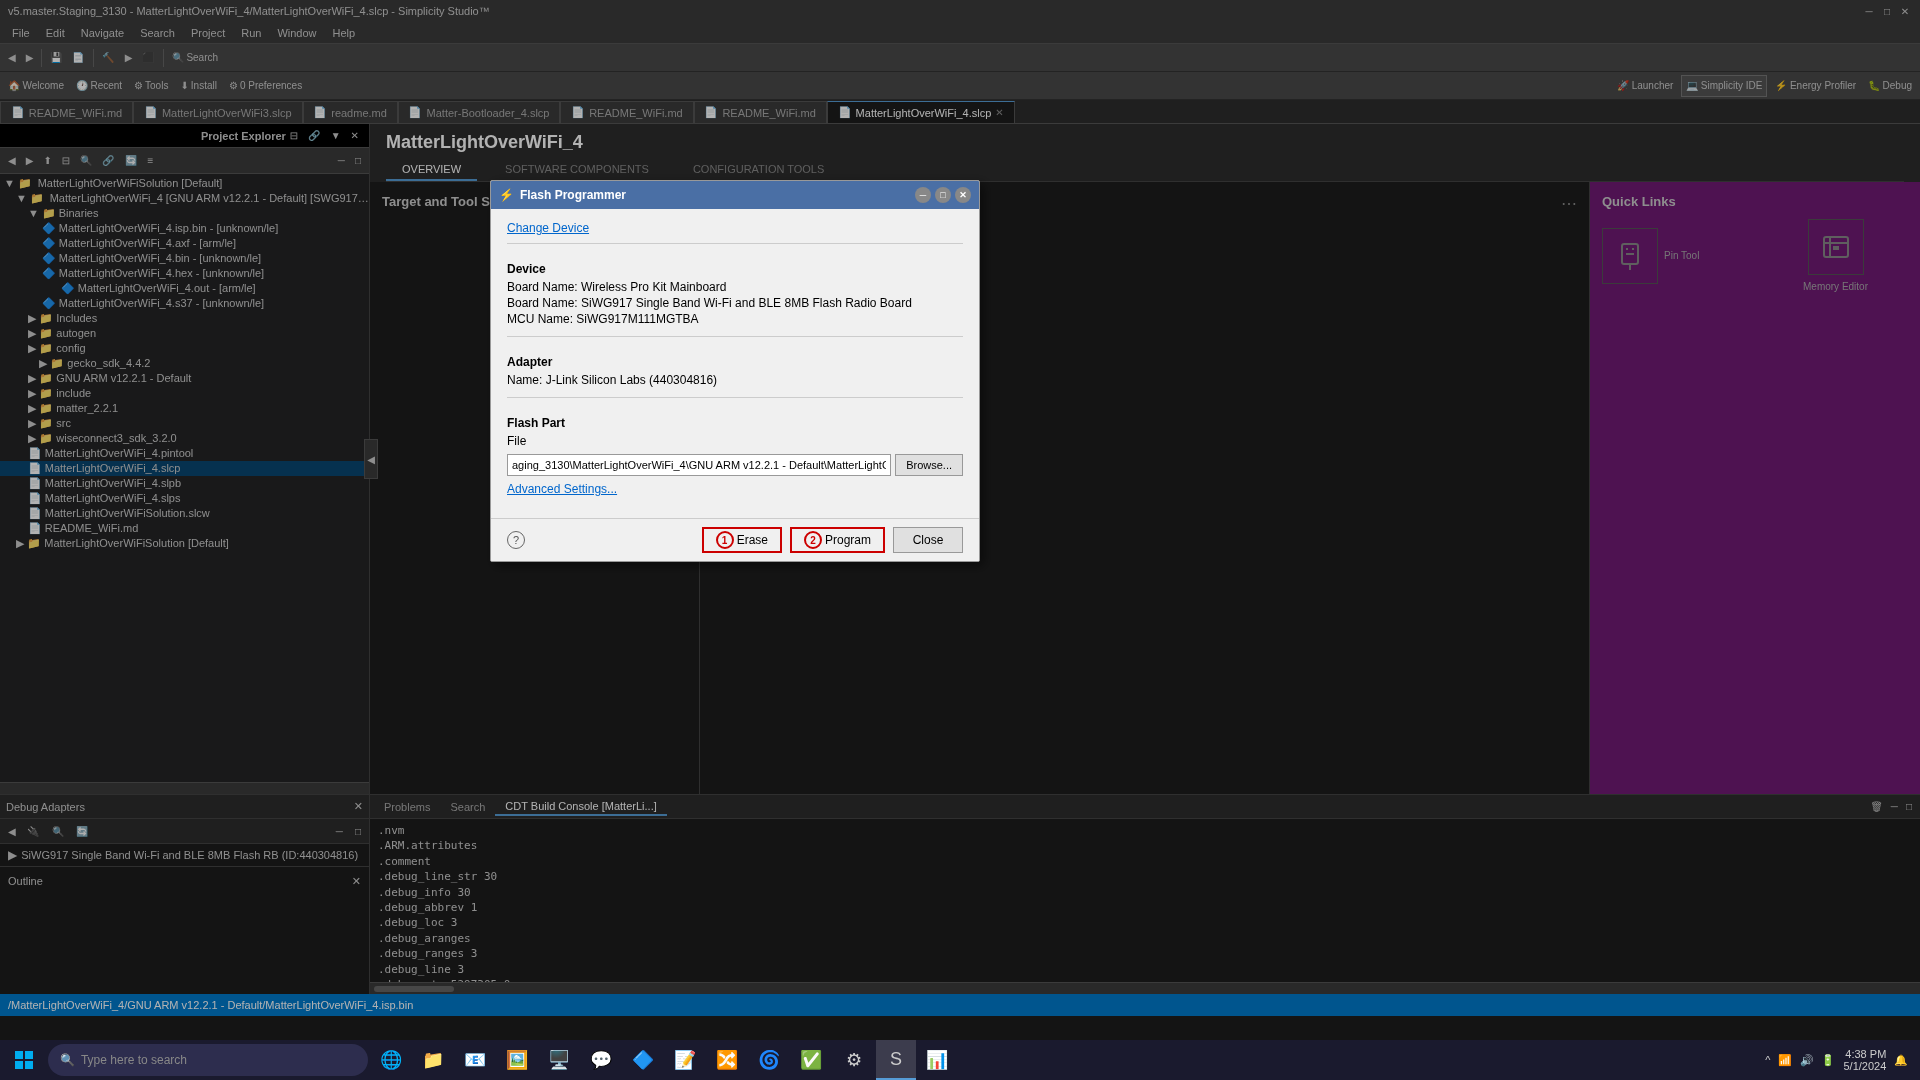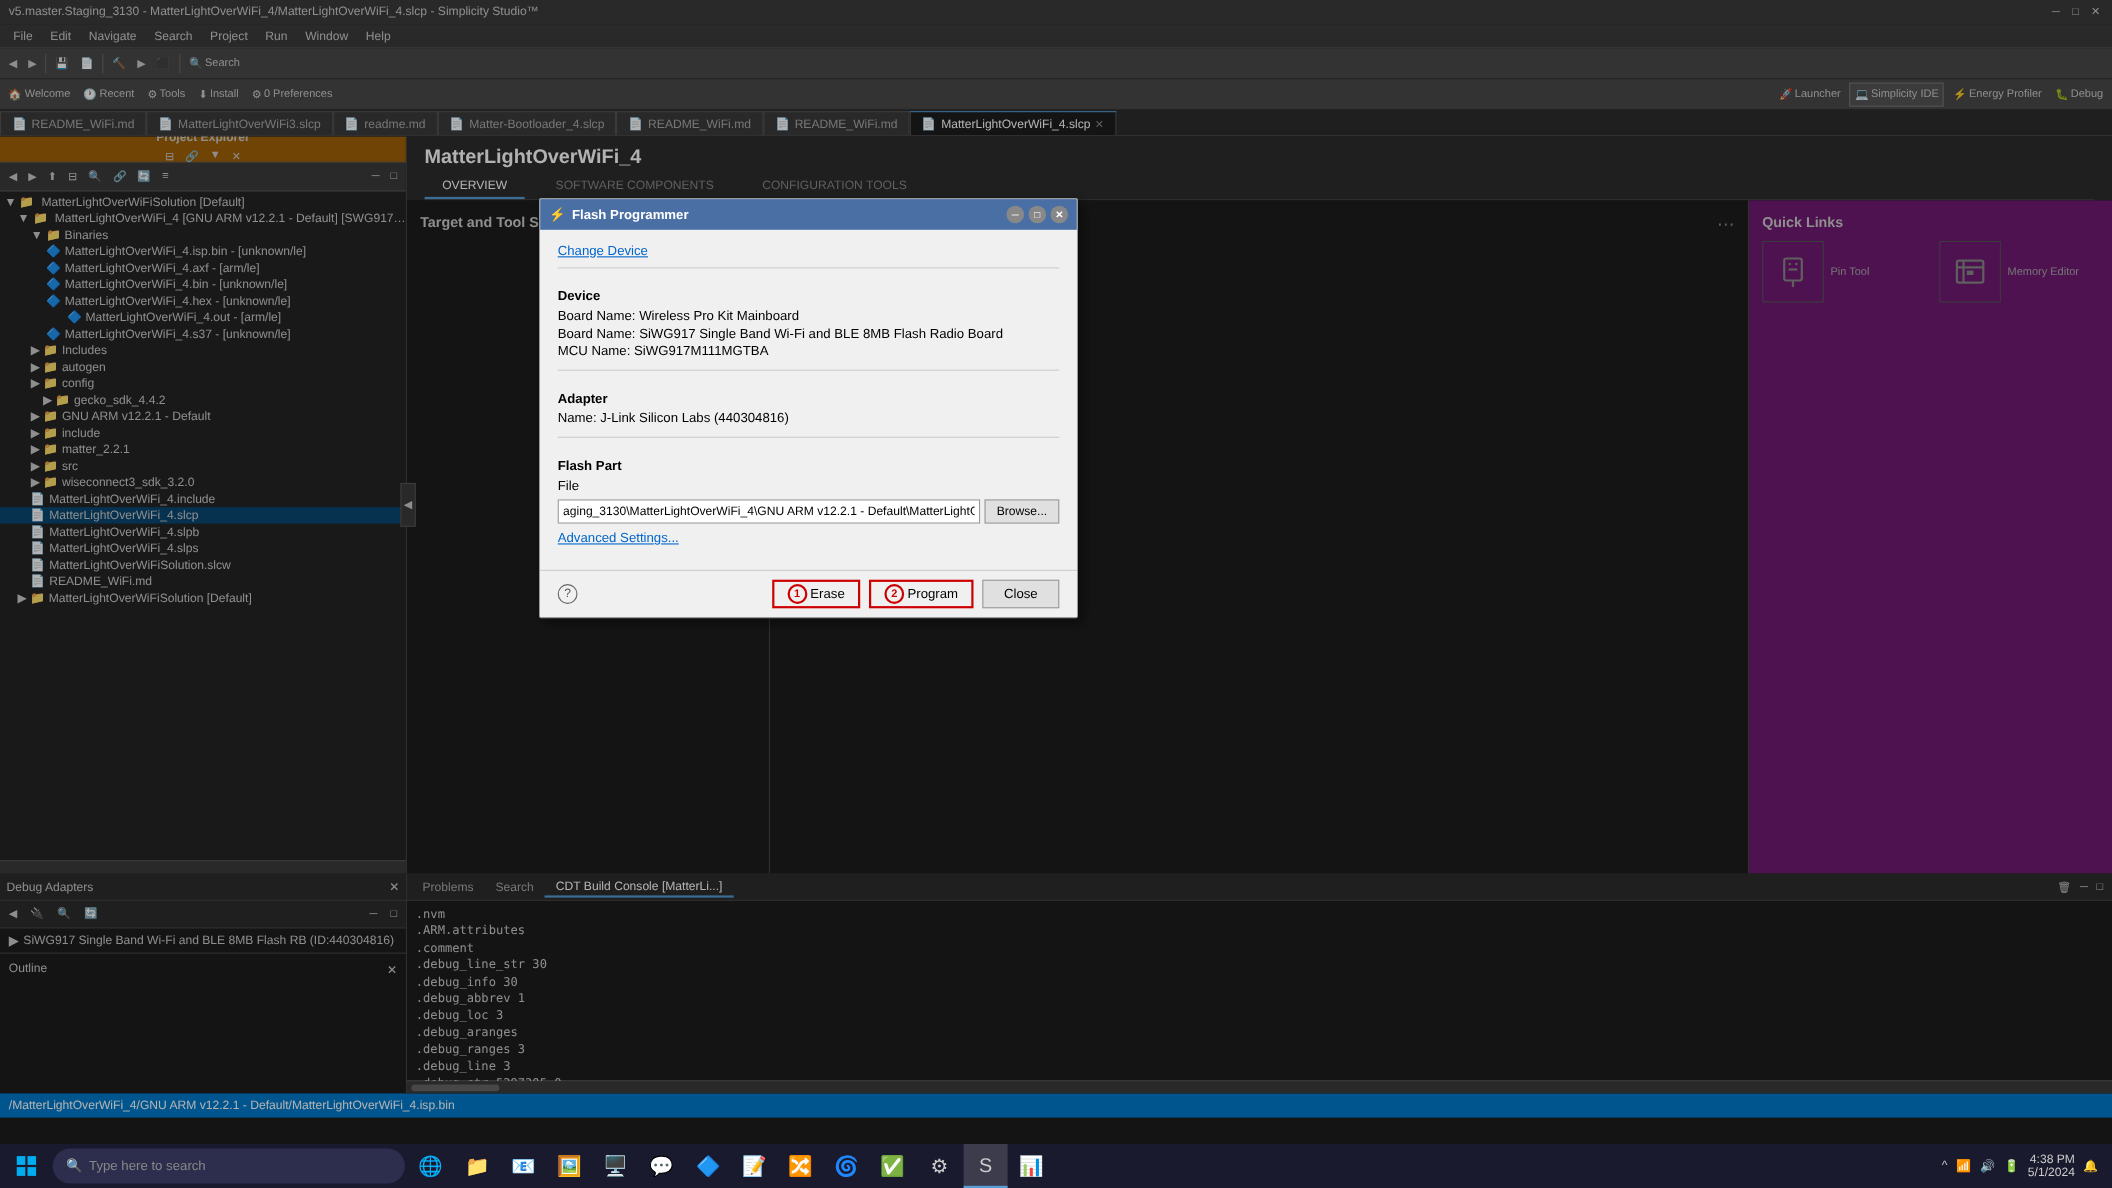--- a/index.html
+++ b/index.html
@@ -24,21 +24,21 @@
     .toolbar2 { height: 28px; background: #4a4a4a; display: flex; align-items: center; padding: 0 4px; border-bottom: 1px solid #333; }
 
     
     .file-tabs { height: 24px; background: #2d2d2d; display: flex; align-items: flex-end; overflow: hidden; border-bottom: 1px solid #555; }
     .file-tab { height: 22px; padding: 0 10px; font-size: 11px; color: #aaa; cursor: pointer; background: #3c3c3c; border: 1px solid #555; border-bottom: none; display: flex; align-items: center; gap: 4px; white-space: nowrap; }
     .file-tab.active { background: #1e1e1e; color: #fff; border-top: 1px solid #569cd6; }
     .file-tab .close { font-size: 10px; color: #888; cursor: pointer; }
 
     
     .sidebar { width: 370px; background: #252526; border-right: 1px solid #444; display: flex; flex-direction: column; overflow: hidden; }
-    .sidebar-header { height: 24px; background: #a16207; display: flex; align-items: center; padding: 0 6px; justify-content: center; border-bottom: 1px solid #555; flex-direction: column; }
+    .sidebar-header { height: 24px; background: #000000; display: flex; align-items: center; padding: 0 6px; justify-content: flex-end; border-bottom: 1px solid #555; }
     .sidebar-header-title { font-size: 11px; color: #ccc; font-weight: bold; }
     .sidebar-toolbar { display: flex; gap: 2px; }
     .sidebar-tree { flex: 1; overflow-y: auto; overflow-x: hidden; padding: 2px 0; font-size: 11px; }
     .tree-item { padding: 1px 0; cursor: pointer; white-space: nowrap; overflow: hidden; text-overflow: ellipsis; }
     .tree-item.selected { background: #094771; }
     .tree-item .icon { margin-right: 3px; }
     .bottom-tabs { height: 24px; background: #2d2d2d; display: flex; align-items: center; padding: 0 4px; border-bottom: 1px solid #444; }
     .bottom-tab { padding: 2px 10px; font-size: 11px; color: #aaa; cursor: pointer; }
     .bottom-tab.active { color: #fff; border-bottom: 2px solid #569cd6; }
     .bottom-content { flex: 1; overflow-y: auto; padding: 4px 8px; font-family: 'Consolas', monospace; font-size: 11px; color: #ccc; }
@@ -257,21 +257,21 @@
       <div class="tree-item" style="padding-left:28px;">
         <span>▶ 📁 matter_2.2.1</span>
       </div>
       <div class="tree-item" style="padding-left:28px;">
         <span>▶ 📁 src</span>
       </div>
       <div class="tree-item" style="padding-left:28px;">
         <span>▶ 📁 wiseconnect3_sdk_3.2.0</span>
       </div>
       <div class="tree-item" style="padding-left:28px;">
-        <span>📄 MatterLightOverWiFi_4.include</span>
+        <span>📄 MatterLightOverWiFi_4.pintool</span>
       </div>
       <div class="tree-item selected" style="padding-left:28px;">
         <span>📄 MatterLightOverWiFi_4.slcp</span>
       </div>
       <div class="tree-item" style="padding-left:28px;">
         <span>📄 MatterLightOverWiFi_4.slpb</span>
       </div>
       <div class="tree-item" style="padding-left:28px;">
         <span>📄 MatterLightOverWiFi_4.slps</span>
       </div>
@@ -325,21 +325,21 @@
               <svg width="32" height="32" viewBox="0 0 32 32" fill="#888">
                   <rect x="8" y="4" width="16" height="20" rx="2" fill="none" stroke="#888" stroke-width="2"></rect>
                   <rect x="12" y="8" width="2" height="2" fill="#888"></rect>
                   <rect x="18" y="8" width="2" height="2" fill="#888"></rect>
                   <rect x="12" y="13" width="8" height="2" fill="#888"></rect>
                   <line x1="16" y1="24" x2="16" y2="30" stroke="#888" stroke-width="2"></line>
                 </svg>
             </div>
             <span style="font-size:10px;color:#aaa;">Pin Tool</span>
           </div>
-          <div style="display:flex;flex-direction:row;align-items:center;gap:6px;cursor:pointer;">
+          <div style="display:flex;flex-direction:column;align-items:center;gap:6px;cursor:pointer;">
             <div style="width:56px;height:56px;border:1px solid #555;display:flex;align-items:center;justify-content:center;color:#888;">
               <svg width="32" height="32" viewBox="0 0 32 32" fill="none" stroke="#888" stroke-width="2">
                   <rect x="4" y="6" width="24" height="20" rx="2"></rect>
                   <line x1="4" y1="12" x2="28" y2="12"></line>
                   <line x1="10" y1="6" x2="10" y2="26"></line>
                   <rect x="13" y="15" width="6" height="4" fill="#888" stroke="none"></rect>
                 </svg>
             </div>
             <span style="font-size:10px;color:#aaa;">Memory Editor</span>
           </div>

